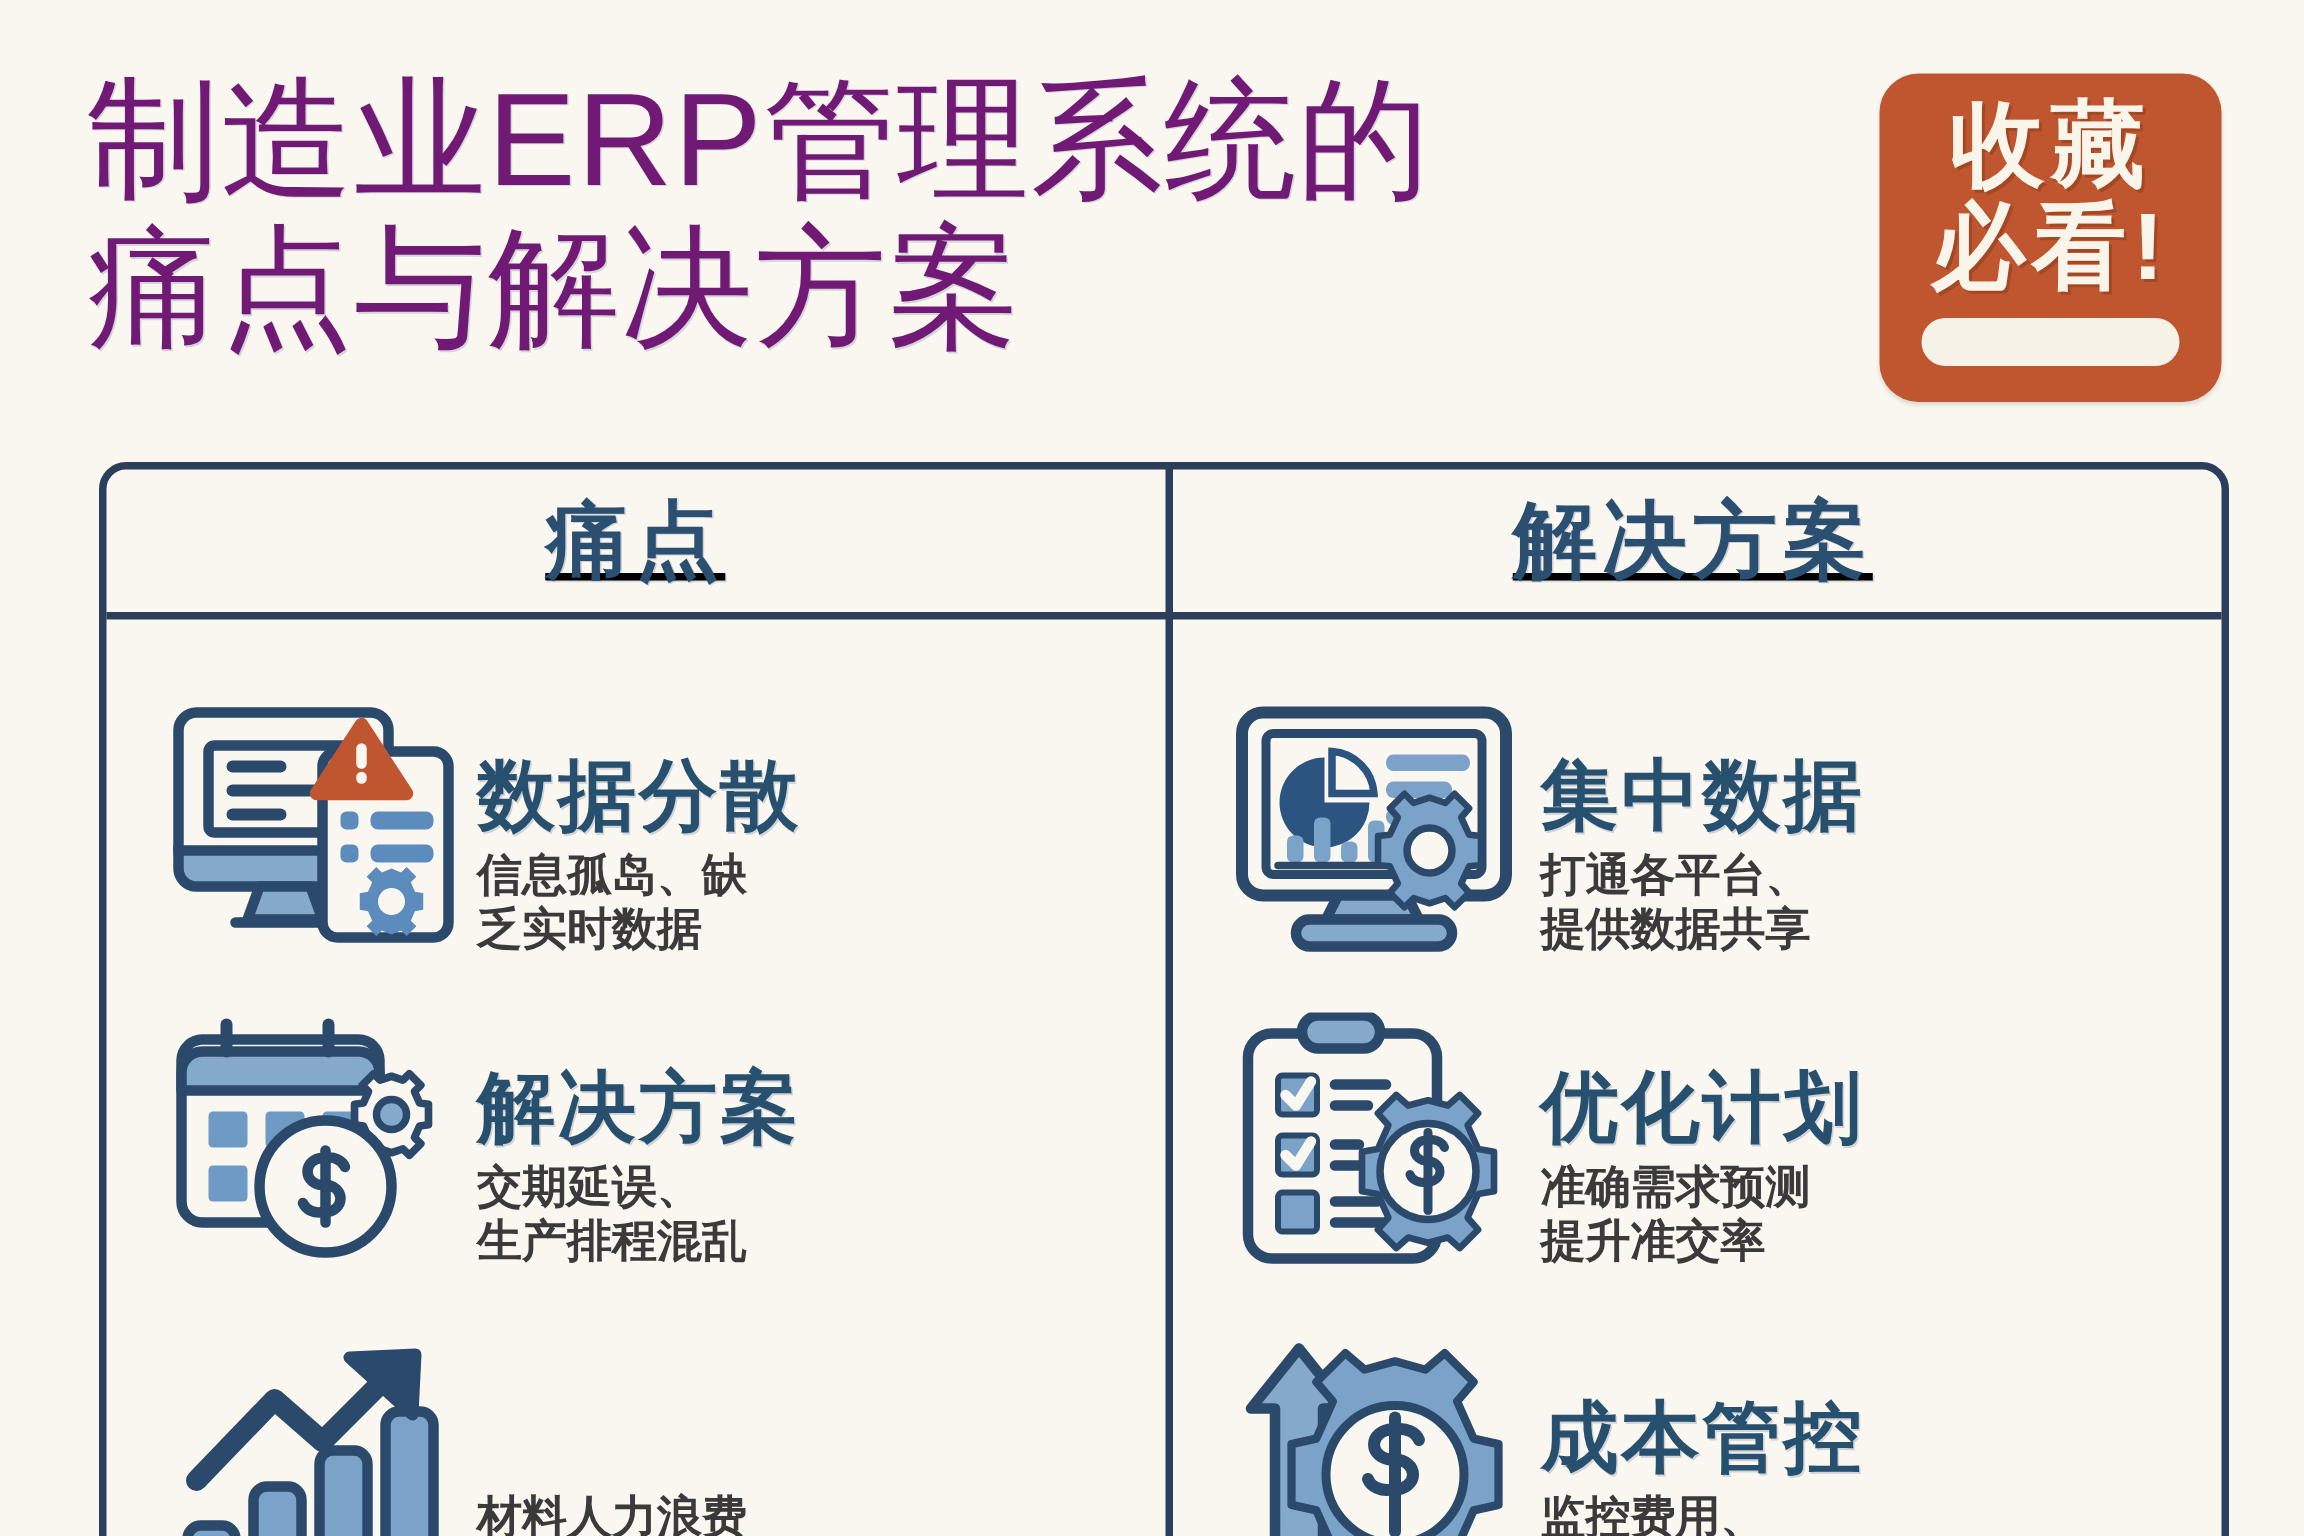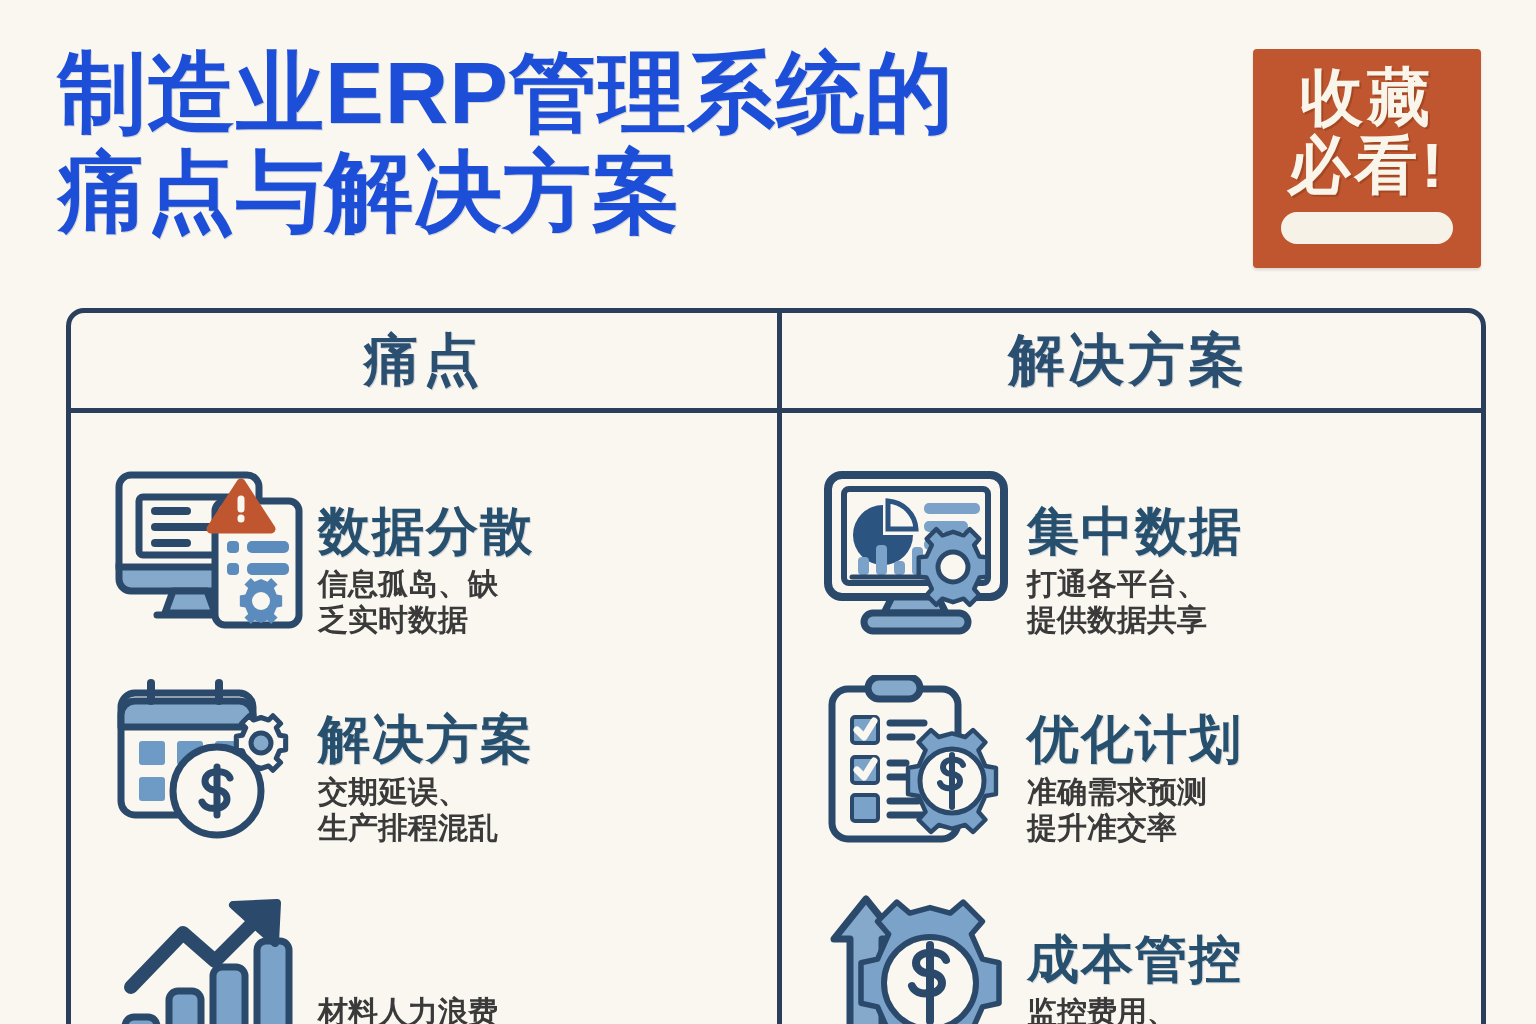--- a/index.html
+++ b/index.html
@@ -11,34 +11,34 @@
     position:relative;
   }
 
   
   #header { position:absolute; left:0; top:0; width:1536px; height:300px; }
 
   #title-block {
     position:absolute; left:58px; top:44px; width:1190px;
   }
   .title-line {
-    color:#1d4ed8;
+    color:#701a75;
     font-size:88px;
-    font-weight:bold;
+    font-weight:normal;
     line-height:1.12;
     letter-spacing:1px;
     white-space:nowrap;
     text-shadow:1px 1px 0 rgba(180,185,195,.55);
   }
 
   #badge {
     position:absolute; left:1253px; top:49px;
     width:228px; height:219px;
     background:#c0562f;
-    border-radius:4px;
+    border-radius:26px;
     box-shadow:0 2px 3px rgba(0,0,0,.12);
   }
   .badge-line {
     color:#faf5ea;
     font-size:63px;
     font-weight:bold;
     text-align:center;
     letter-spacing:4px;
     line-height:1.02;
     text-shadow:2px 2px 0 rgba(130,55,25,.45);
@@ -61,21 +61,21 @@
     background:#faf7f0;
   }
   #header-row {
     position:relative;
     height:100px;
     display:flex;
     border-bottom:5px solid #2b3f5c;
   }
   .col-head {
     flex:1 1 0;
-    display:flex; align-items:center; justify-content:center;
+    display:flex; align-items:center; justify-content:center;text-decoration:underline;
   }
   .col-head-text {
     color:#2a4f70;
     font-size:56px;
     font-weight:bold;
     letter-spacing:4px;
     text-shadow:1px 1px 0 rgba(175,182,195,.6);
   }
   #vdivider {
     position:absolute;

